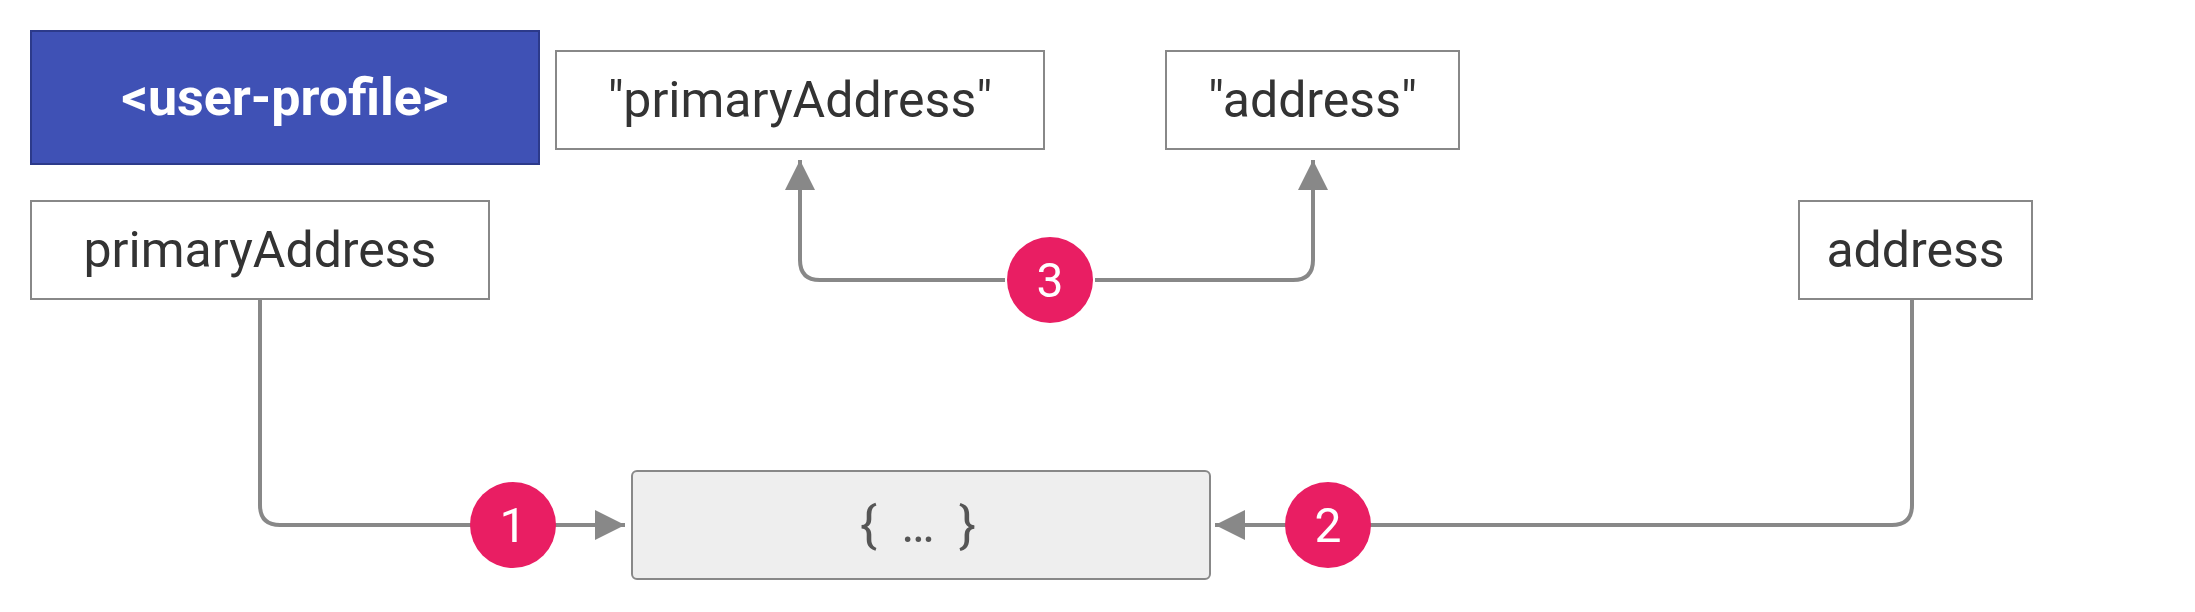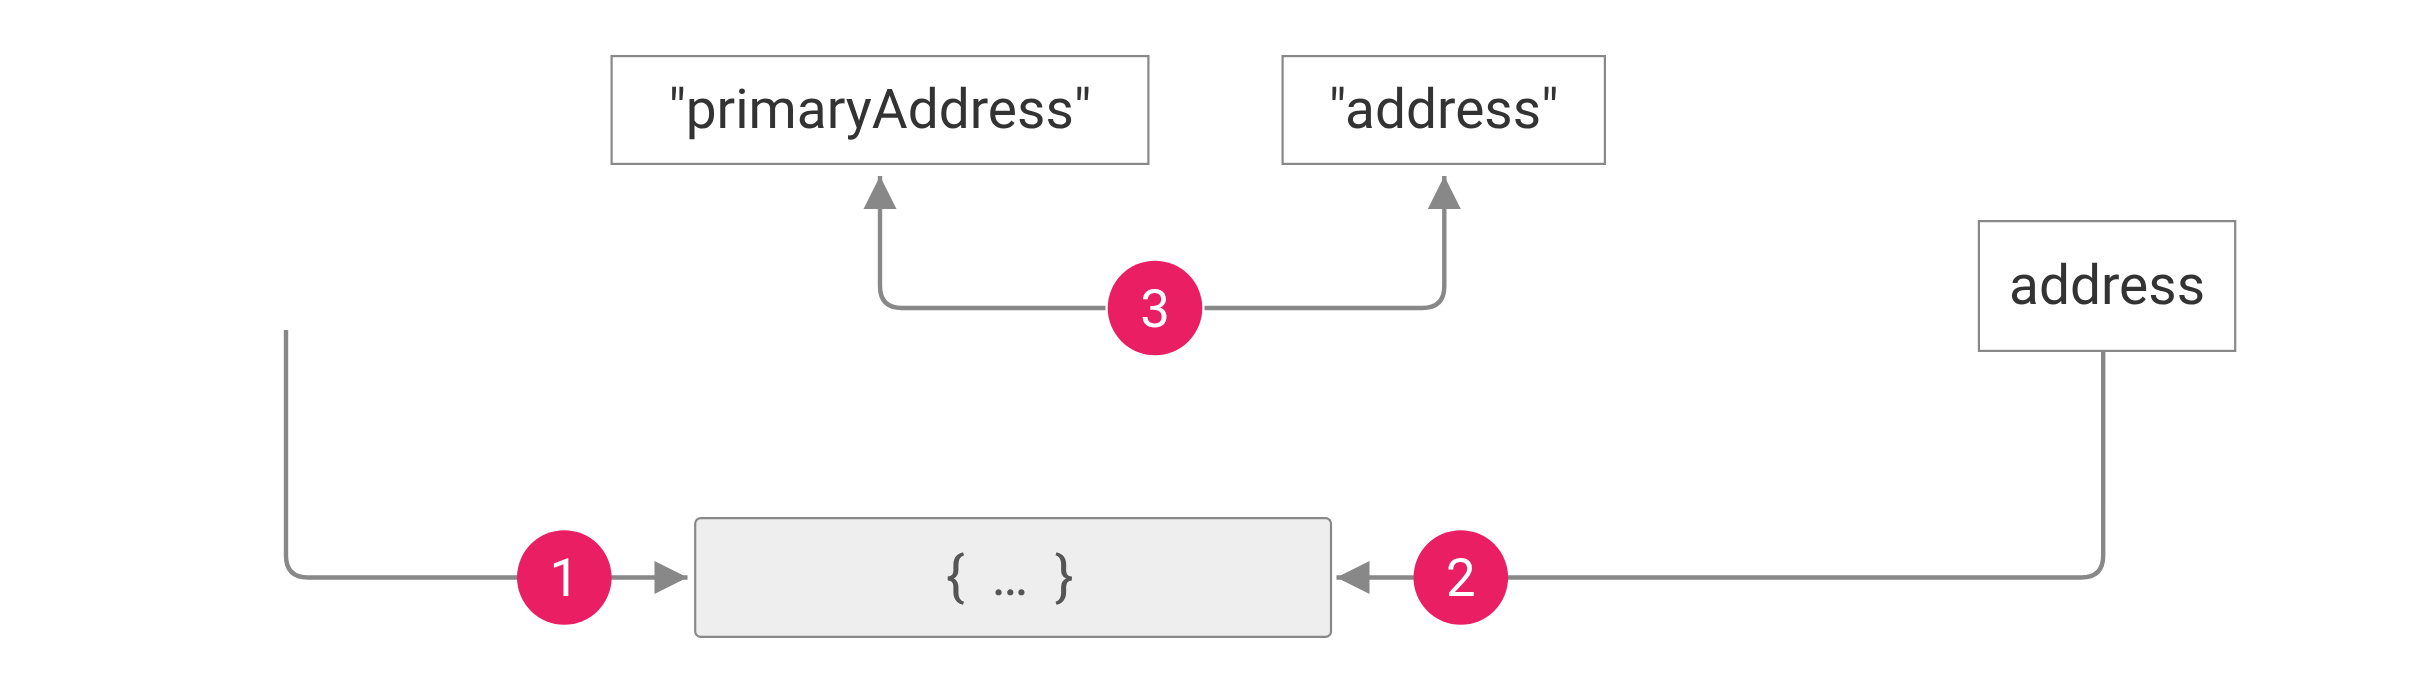--- a/index.html
+++ b/index.html
@@ -83,28 +83,30 @@
 
     <path d="M 260 300 L 260 505 Q 260 525 280 525 L 625 525" fill="none" stroke="#888" stroke-width="4" marker-end="url(#arrow)"></path>
 
     <path d="M 1912 300 L 1912 505 Q 1912 525 1892 525 L 1215 525" fill="none" stroke="#888" stroke-width="4" marker-end="url(#arrow)"></path>
 
     <path d="M 1005 280 L 820 280 Q 800 280 800 260 L 800 160" fill="none" stroke="#888" stroke-width="4" marker-end="url(#arrow)"></path>
 
     <path d="M 1095 280 L 1293 280 Q 1313 280 1313 260 L 1313 160" fill="none" stroke="#888" stroke-width="4" marker-end="url(#arrow)"></path>
   </svg>
 
+  <div class="box blue-box" style="left:30px; top:30px; width:510px; height:135px;">&lt;user-profile&gt;</div>
 
+  <div class="box white-box" style="left:30px; top:200px; width:460px; height:100px;">primaryAddress</div>
 
   <div class="box white-box" style="left:555px; top:50px; width:490px; height:100px;">"primaryAddress"</div>
 
   <div class="box white-box" style="left:1165px; top:50px; width:295px; height:100px;">"address"</div>
 
 
-  <div class="box white-box" style="left:1798px; top:200px; width:235px; height:120px;">address</div>
+  <div class="box white-box" style="left:1798px; top:200px; width:235px; height:100px;">address</div>
 
   <div class="box gray-box" style="left:631px; top:470px; width:580px; height:110px;">{  …  }</div>
 
   <div class="badge" style="left:470px; top:482px;">1</div>
 
   <div class="badge" style="left:1285px; top:482px;">2</div>
 
   <div class="badge" style="left:1007px; top:237px;">3</div>
 
 </div>

